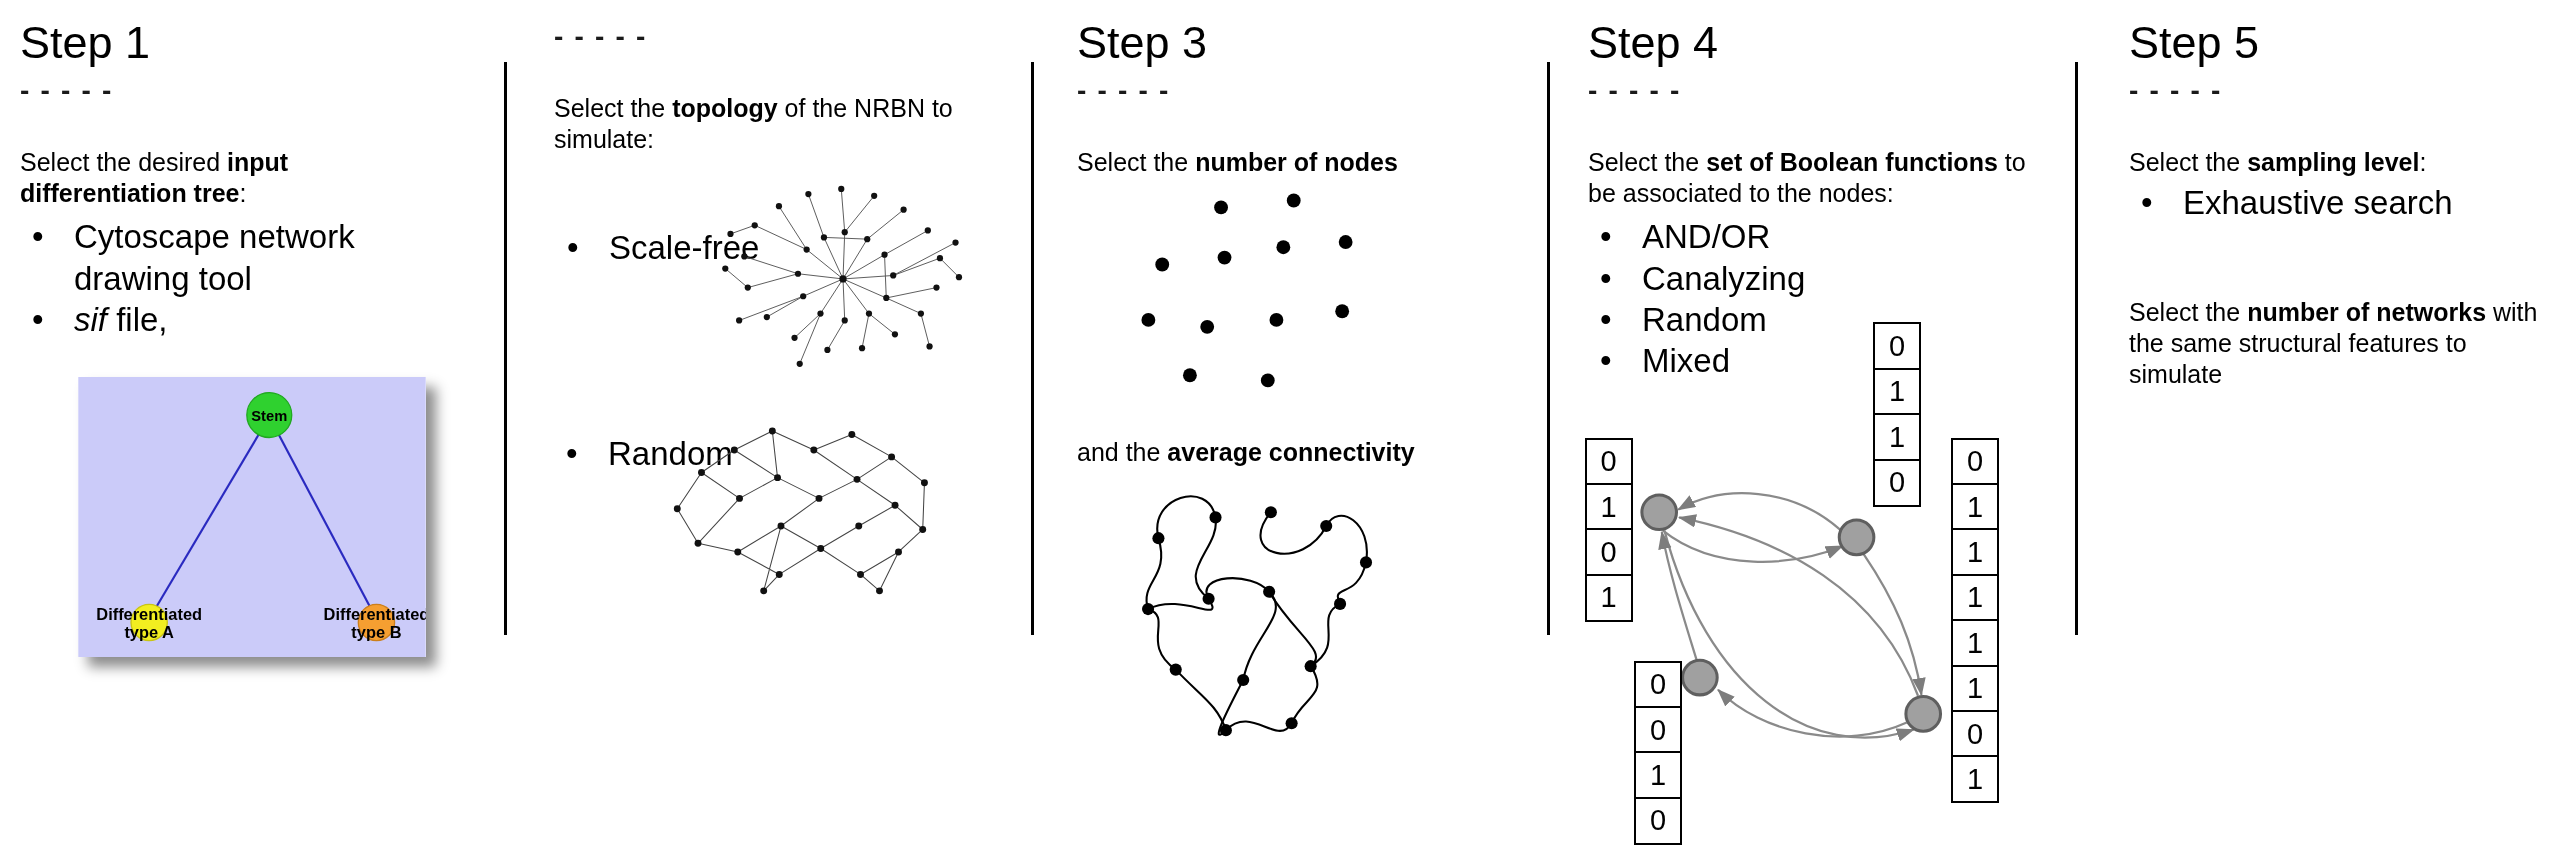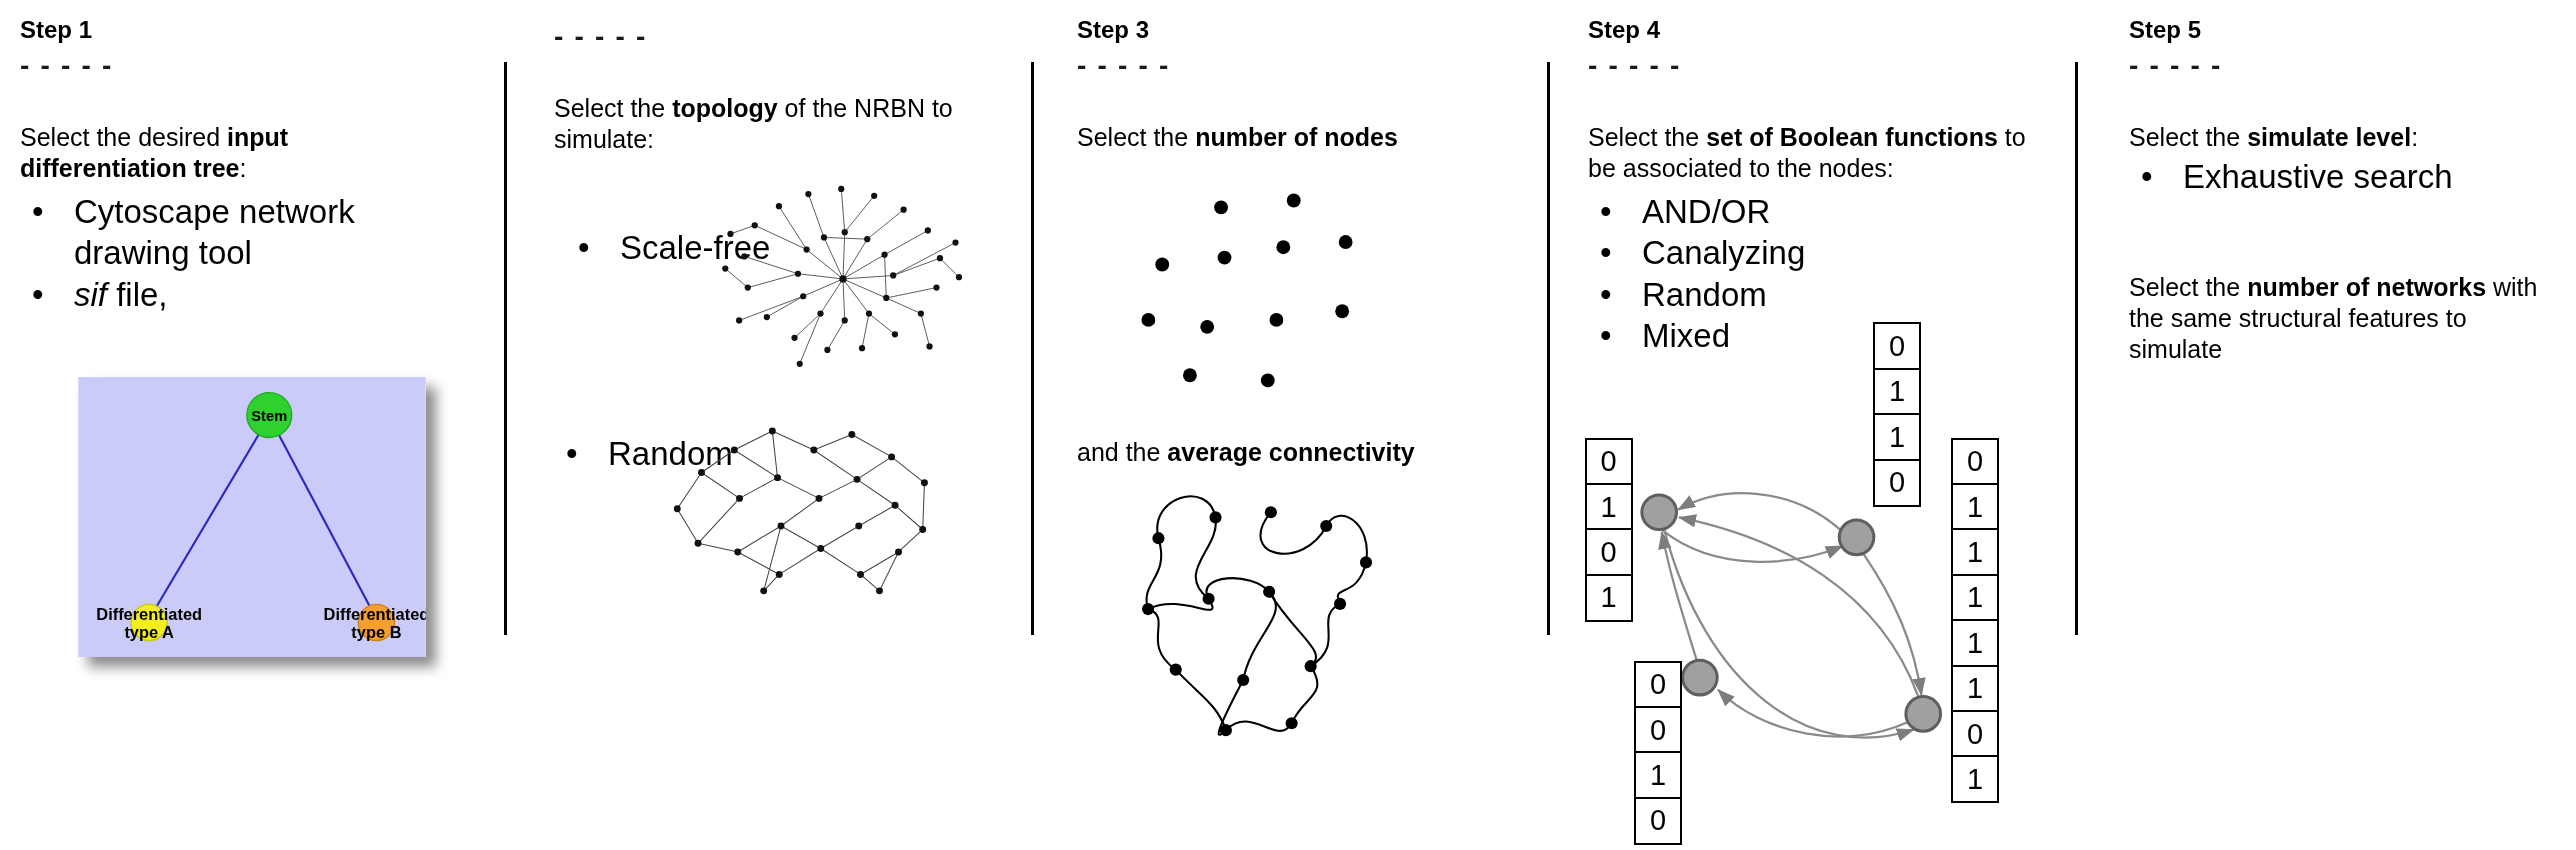--- a/index.html
+++ b/index.html
@@ -8,21 +8,21 @@
     position:relative; width:2576px; height:851px; background:#fff;
     font-family:"Liberation Sans", sans-serif; color:#000; overflow:hidden;
   }
   .col { position:absolute; top:15.6px; }
   #col1 { left:20px;  width:407px; height:831px; }
   #col2 { left:554px; width:407px; height:831px; }
   #col3 { left:1077px; width:485px; height:831px; }
   #col4 { left:1588px; width:467px; height:831px; }
   #col5 { left:2129px; width:437px; height:831px; }
 
-  .step-title { font-size:24px; font-weight:bold; line-height:1.2; }
+  .step-title { font-size:45px; font-weight:normal; line-height:1.2; }
   .separator  { margin-top:5.2px; font-size:28px; font-weight:bold; letter-spacing:1.7px; color:#1a1a1a; }
   .intro      { margin-top:40px; font-size:25px; line-height:1.25; }
   .bullets    { list-style:none; margin-top:7px; }
   .bullets li { position:relative; padding-left:54px; font-size:33px; line-height:1.25; }
   .bullets li::before { content:"\2022"; position:absolute; left:12px; }
 
   .abs { position:absolute; }
 
   .tree-box { position:absolute; left:58px; top:361px; width:348px; height:280px;
               box-shadow:10.4px 10.4px 12px rgba(0,0,0,0.45); }
@@ -74,21 +74,21 @@
       </svg>
     </div>
   </section>
 
   <div class="vdivider" id="div1"></div>
 
   <section class="col" id="col2">
     <div class="separator">- - - - -</div>
     <p class="intro"><span>Select the </span><b>topology</b><span> of the NRBN to simulate:</span></p>
 
-    <ul class="bullets abs" style="left:12px; top:204px; width:216px;">
+    <ul class="bullets abs" style="left:1px; top:204px; width:216px;">
       <li><span>Scale-free</span></li>
     </ul>
     <svg class="abs" style="left:157px; top:166px;" width="264" height="206" viewBox="0 0 300 238">
       <path fill="none" stroke="#555" stroke-width="1.1" d="M150 112 L108 78 M150 112 L128 64 M150 112 L152 58 M150 112 L178 66 M150 112 L198 84 M150 112 L208 108 M150 112 L200 134 M150 112 L180 152 M150 112 L152 160 M150 112 L124 152 M150 112 L104 132 M150 112 L98 106 M108 78 L48 50 M108 78 L76 28 M128 64 L110 14 M152 58 L148 8 M152 58 L186 16 M178 66 L220 32 M198 84 L248 56 M208 108 L262 88 M208 108 L280 70 M200 134 L258 122 M200 134 L240 152 M180 152 L210 176 M180 152 L172 192 M152 160 L132 194 M124 152 L94 180 M124 152 L100 210 M104 132 L62 156 M104 132 L30 160 M98 106 L40 122 M98 106 L36 86 M48 50 L20 60 M40 122 L14 100 M262 88 L284 110 M240 152 L250 190 M128 64 L178 66 M198 84 L200 134"></path>
       <g fill="#111">
         <circle cx="150" cy="112" r="4.2"></circle>
           <circle cx="108" cy="78" r="3.6"></circle>
           <circle cx="128" cy="64" r="3.6"></circle>
           <circle cx="152" cy="58" r="3.6"></circle>
           <circle cx="178" cy="66" r="3.6"></circle>
@@ -287,21 +287,21 @@
         <div class="tcell">0</div>
       </div>
     </div>
   </section>
 
   <div class="vdivider" id="div4"></div>
 
   <section class="col" id="col5">
     <h2 class="step-title">Step 5</h2>
     <div class="separator">- - - - -</div>
-    <p class="intro"><span>Select the </span><b>simulate level</b><span>:</span></p>
+    <p class="intro"><span>Select the </span><b>sampling level</b><span>:</span></p>
     <ul class="bullets" style="width:437px; margin-top:3.5px;">
       <li><span>Exhaustive search</span></li>
     </ul>
     <p class="intro" style="margin-top:74px; width:437px;"><span>Select the </span><b>number of networks</b><span> with the same structural features to simulate</span></p>
   </section>
 
 </div>
 
 
 </body></html>

